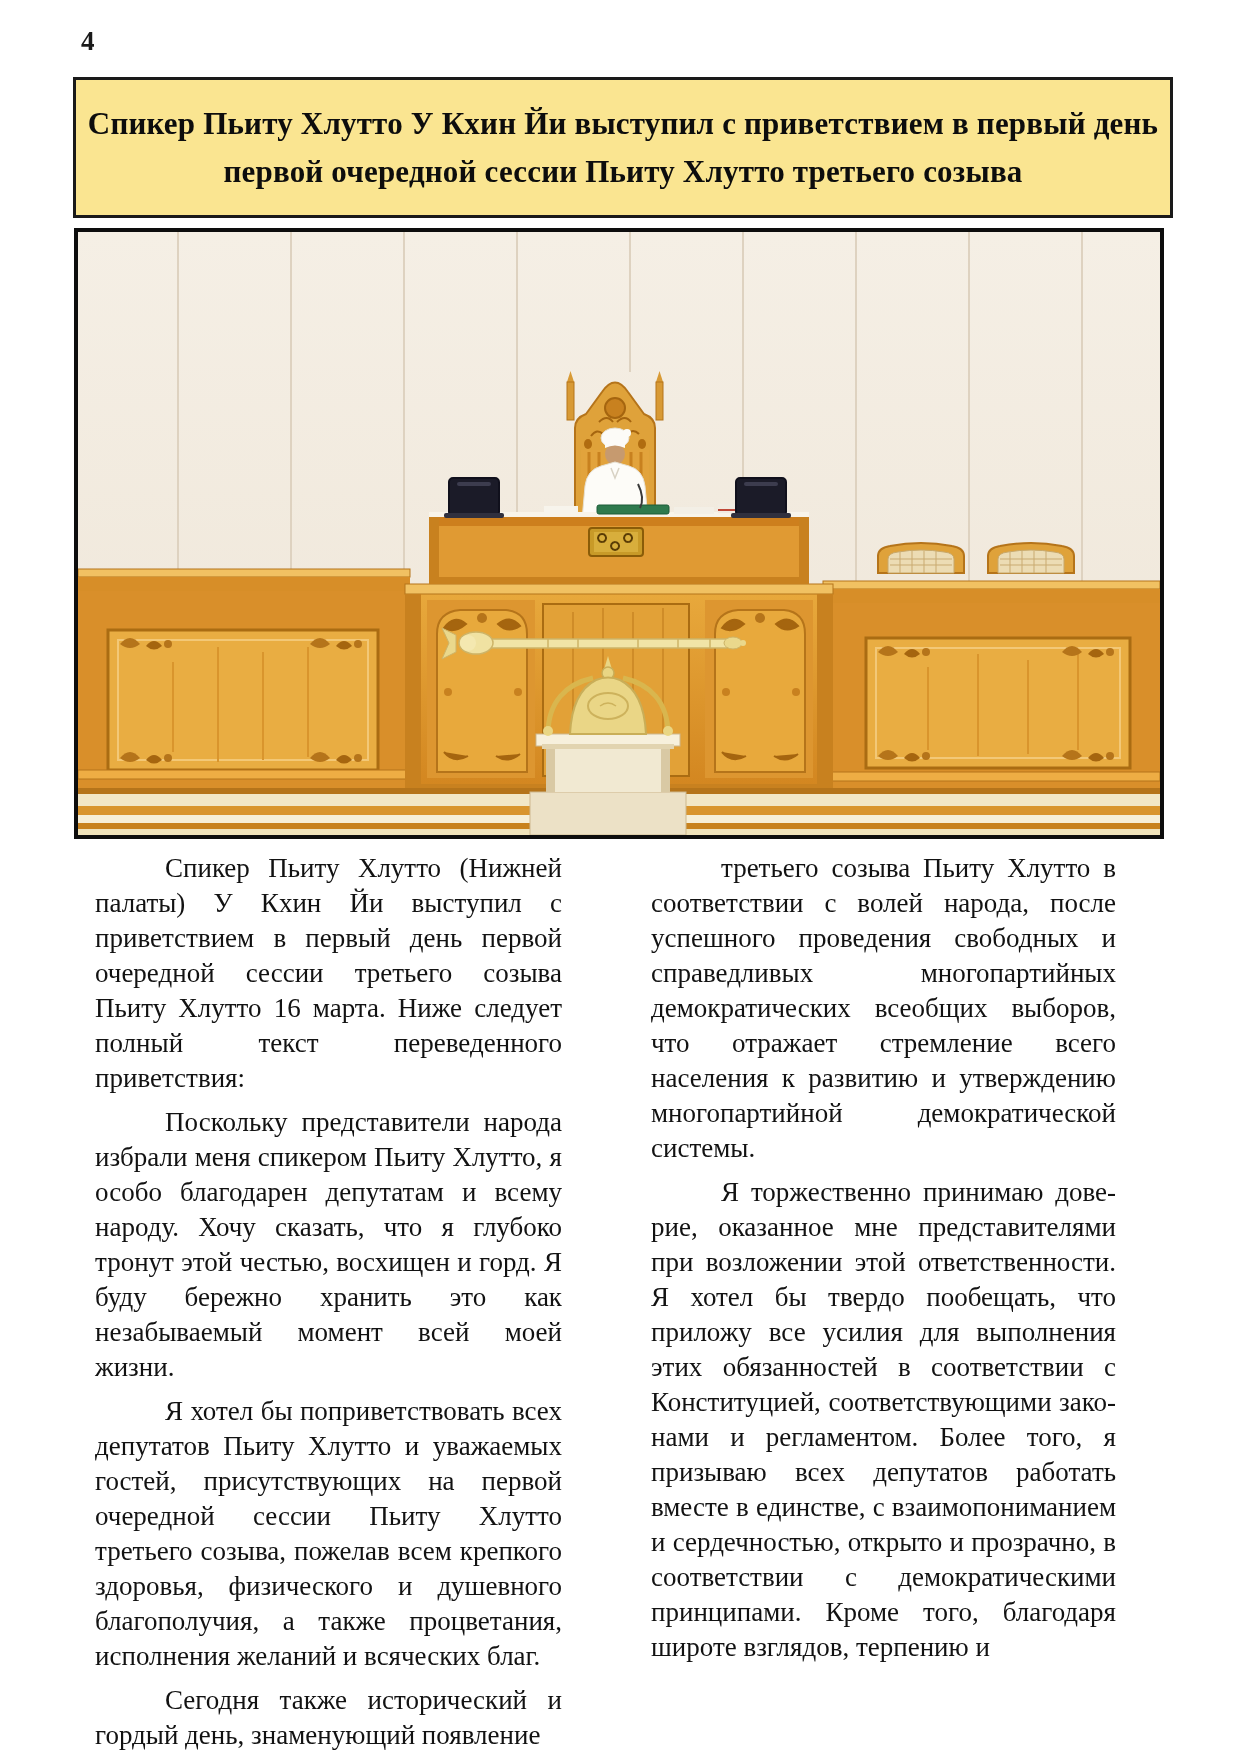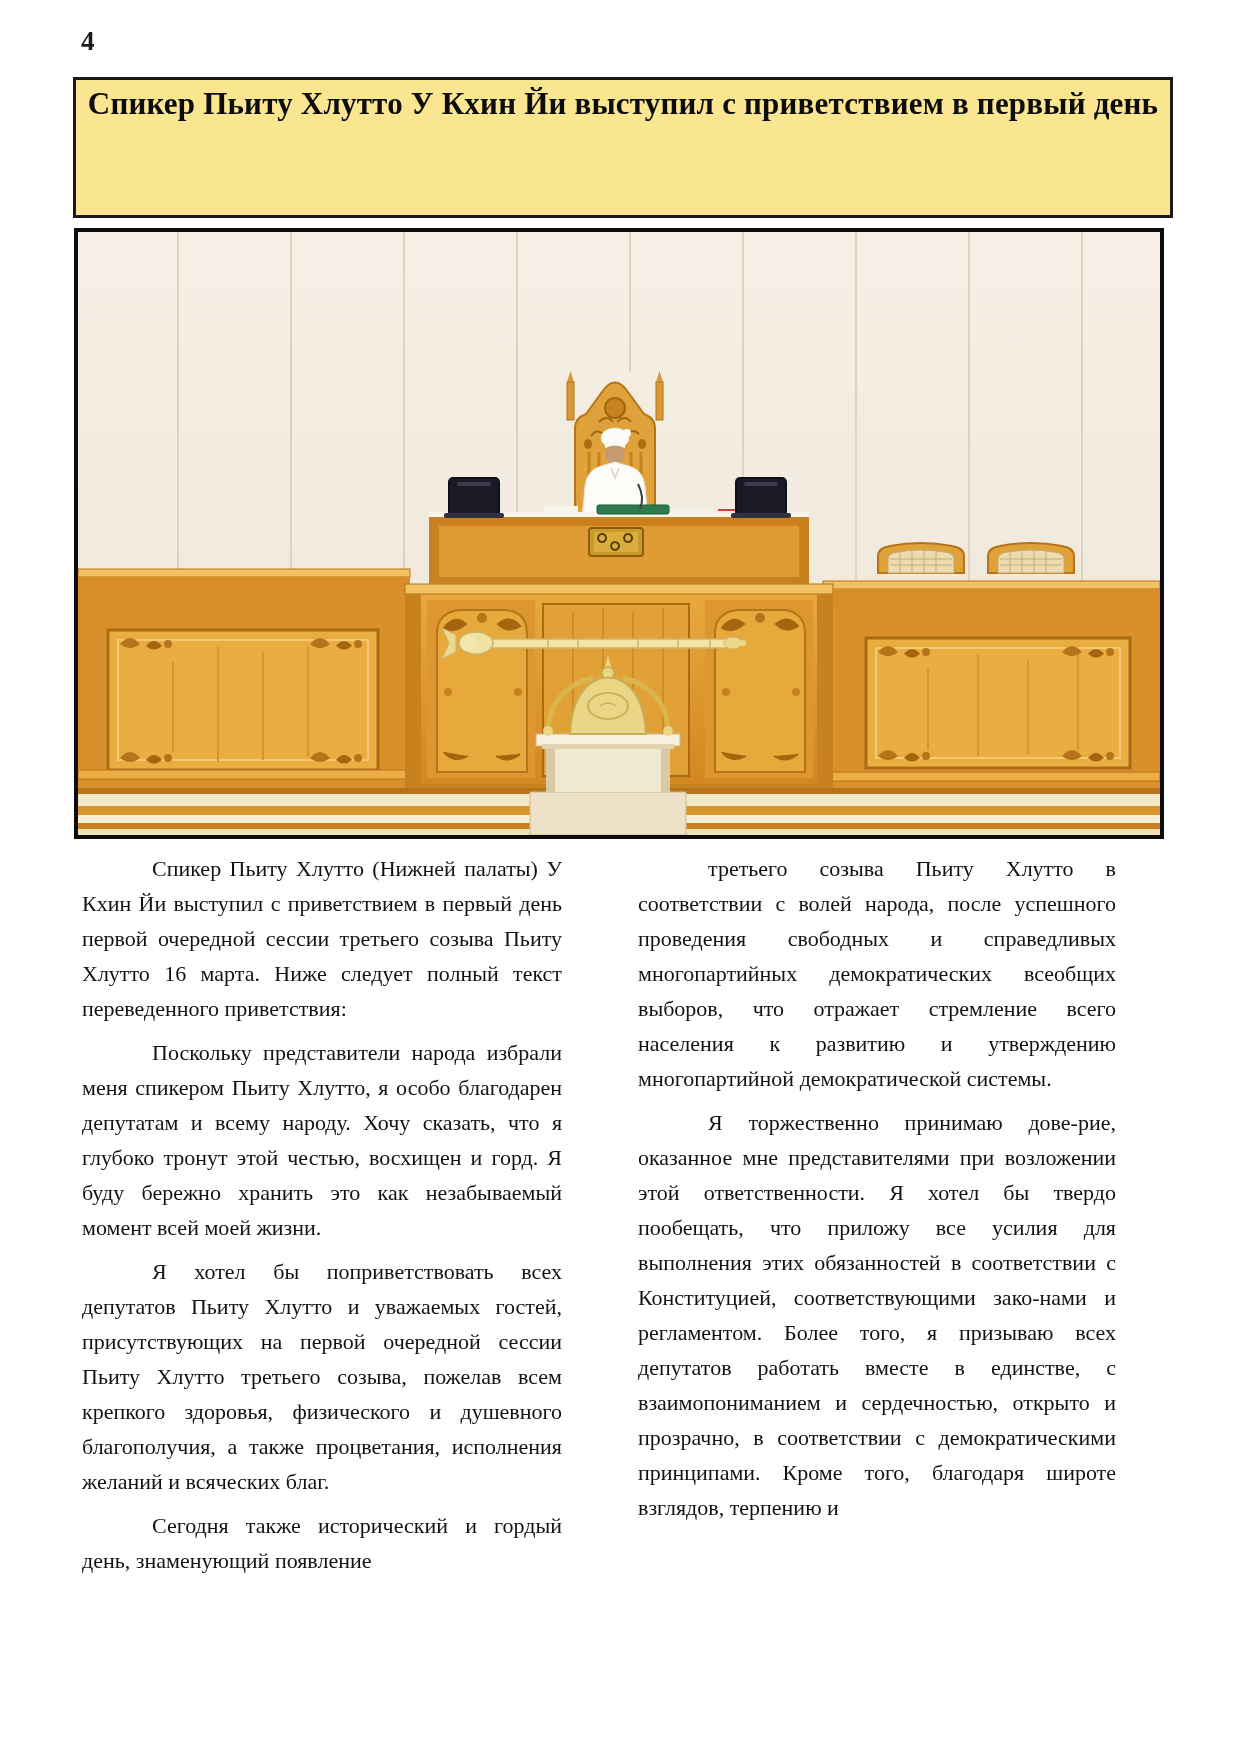--- a/index.html
+++ b/index.html
@@ -13,21 +13,21 @@
   }
   .page-number {
     position: absolute; left: 81px; top: 26px;
     font-size: 27px; font-weight: bold; color: #1a1a1a;
   }
   .banner {
     position: absolute; left: 73px; top: 77px;
     width: 1100px; height: 141px;
     box-sizing: border-box;
     border: 3px solid #1a1a1a;
-    display: flex; flex-direction: row; justify-content: center;
+    display: flex; flex-direction: column; justify-content: center;
     text-align: center;
   }
   .banner .title-line {
     font-size: 31px; font-weight: bold; line-height: 48px; color: #0d0d0d;
     letter-spacing: 0.2px;
   }
   .photo-frame {
     position: absolute; left: 74px; top: 228px;
     width: 1090px; height: 611px;
     box-sizing: border-box;
@@ -37,33 +37,34 @@
   .photo-frame svg { display: block; }
   .columns {
     position: absolute; left: 82px; top: 851px;
     width: 1034px;
     display: flex; gap: 76px;
   }
   .col { box-sizing: border-box; }
   .col-left  { width: 480px; }
   .col-right { width: 478px; }
   .col p {
-    margin: 0 0 9px 0;
-    font-size: 22px; line-height: 35px;
+    margin: 0 0 9px 13px;
+    font-size: 27px; line-height: 35px;
     text-align: justify; text-indent: 70px;
     color: #121212;
   }
 </style>
 </head>
 <body>
 
 <div class="page-number">4</div>
 
 <div class="banner" style="background: rgb(250, 229, 145); border-color: rgb(26, 26, 26);">
   <div class="title-line">Спикер Пьиту Хлутто У Кхин Йи выступил с приветствием в первый день</div>
+  <div class="title-line">первой очередной сессии Пьиту Хлутто третьего созыва</div>
 </div>
 
 <div class="photo-frame">
   <svg width="1082" height="603" viewBox="0 0 1082 603" xmlns="http://www.w3.org/2000/svg">
     <defs>
       <linearGradient id="wallg" x1="0" y1="0" x2="0" y2="1">
         <stop offset="0" stop-color="#f5efe5"></stop>
         <stop offset="0.72" stop-color="#f0e8db"></stop>
         <stop offset="1" stop-color="#eadfcf"></stop>
       </linearGradient>

